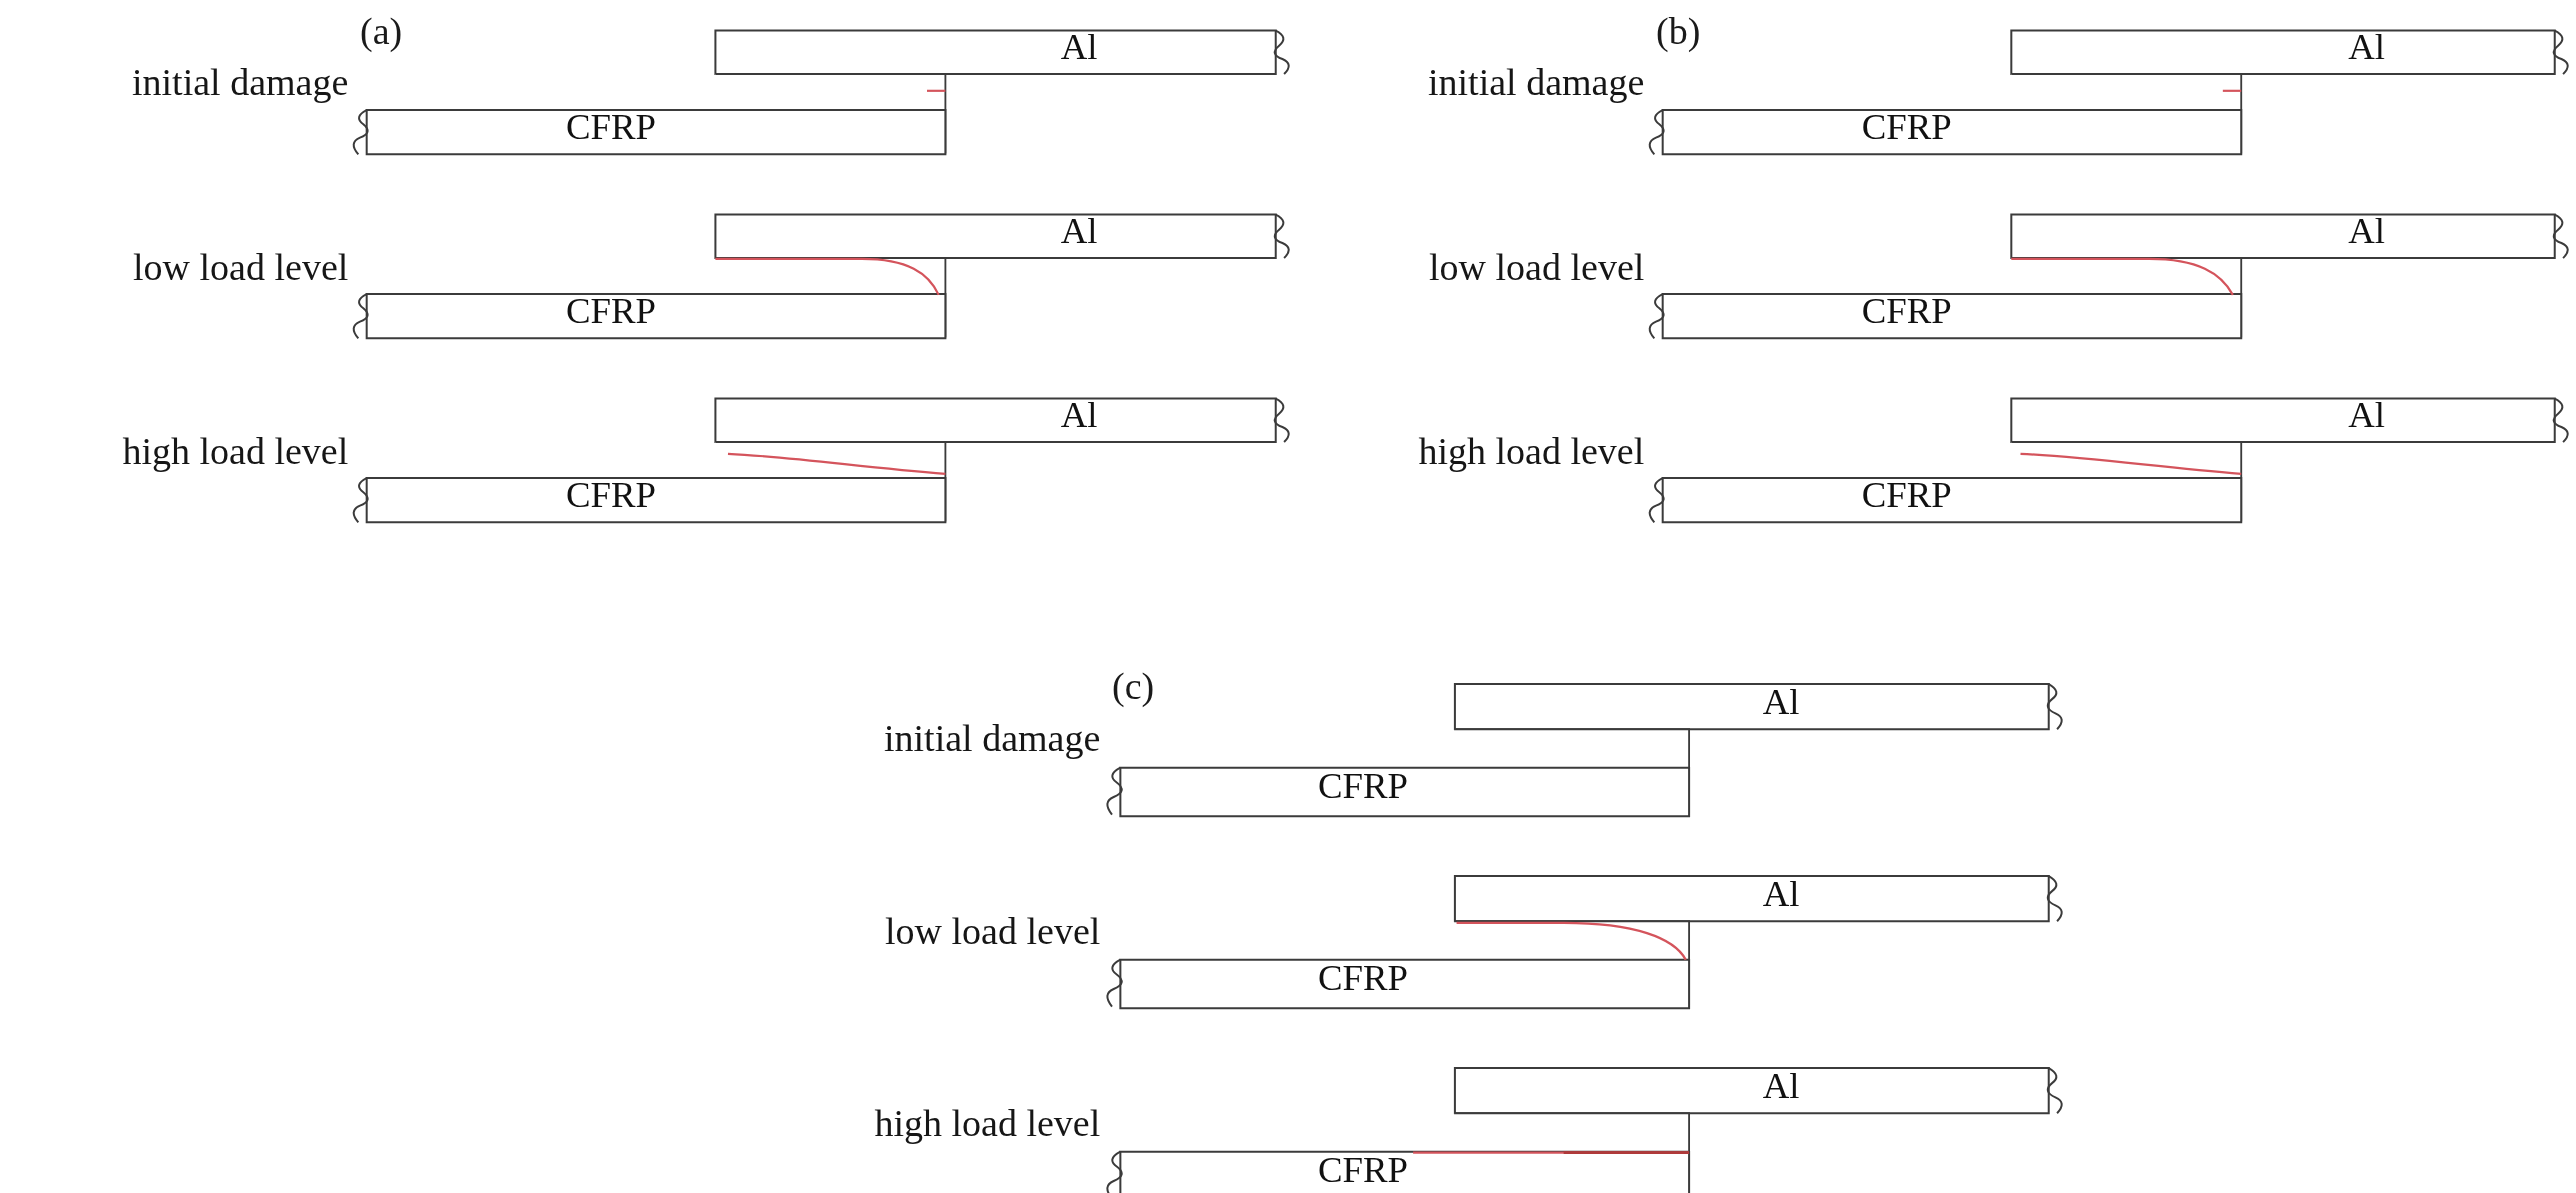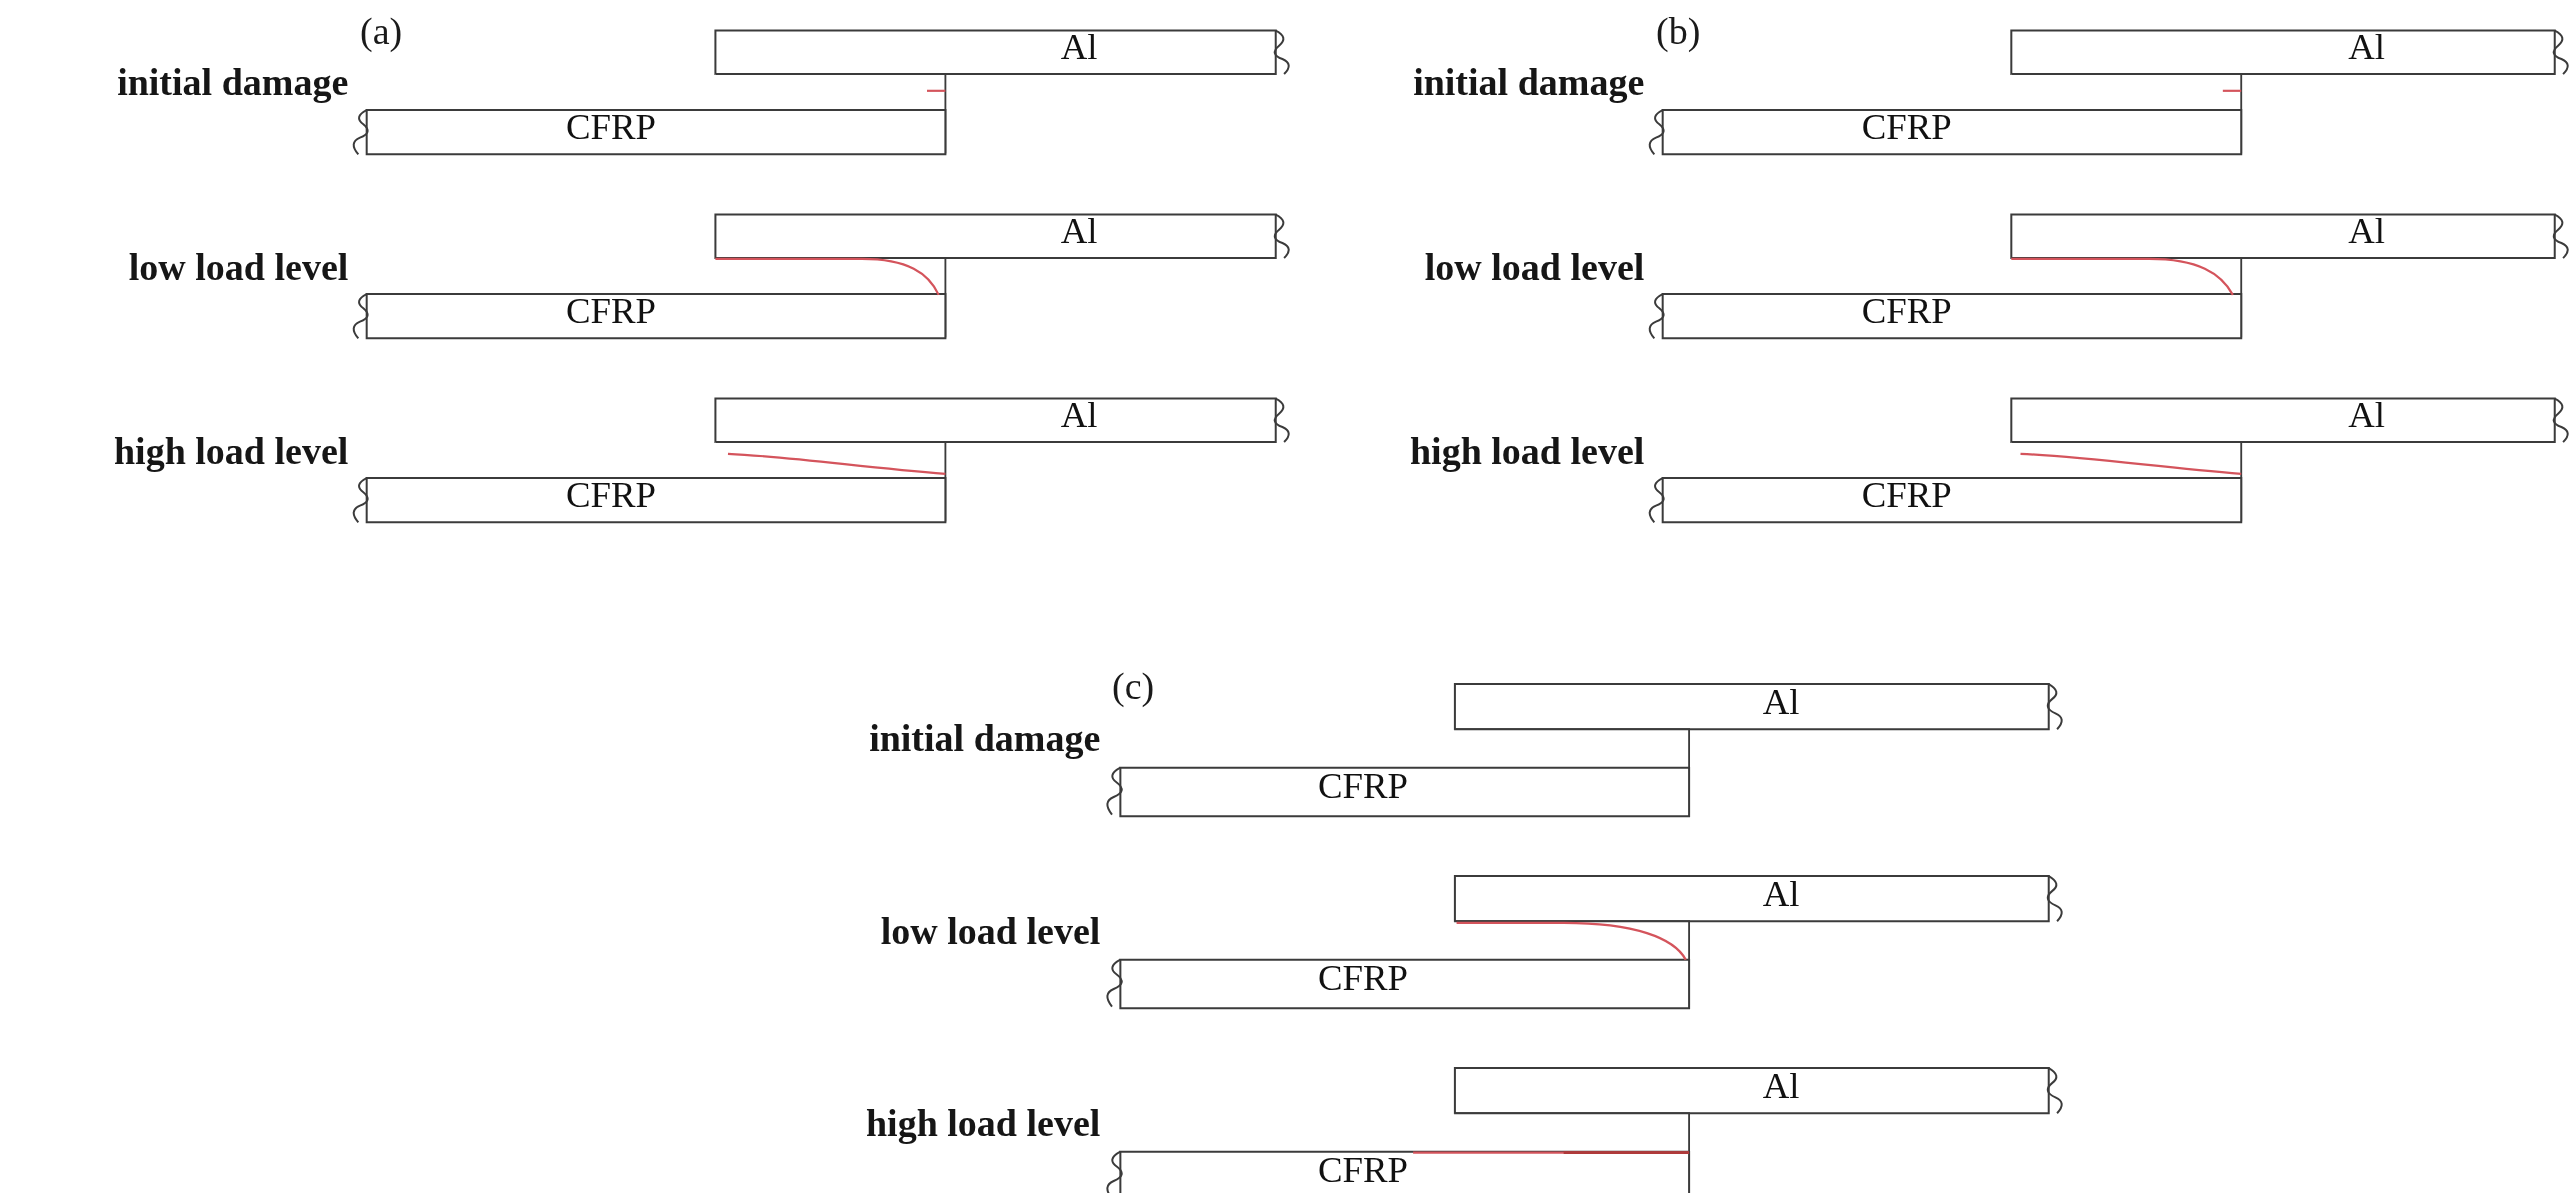--- a/index.html
+++ b/index.html
@@ -26,21 +26,20 @@
   .row-label{
     position:absolute;
     right:100%;
     top:50%;
     transform:translateY(-50%);
     margin-right:11.7px;
     font-size:38px;
     line-height:1;
     white-space:nowrap;
     color:#161616;
-    font-weight:bold;
   }
   .joint{position:absolute;left:0;top:15px;}
   .joint svg{display:block;overflow:visible;}
 </style>
 </head>
 <body>
 
 <div class="figure">
 
   <div class="panel" style="left:0px; top:0px; width:1305px; height:535px;">

